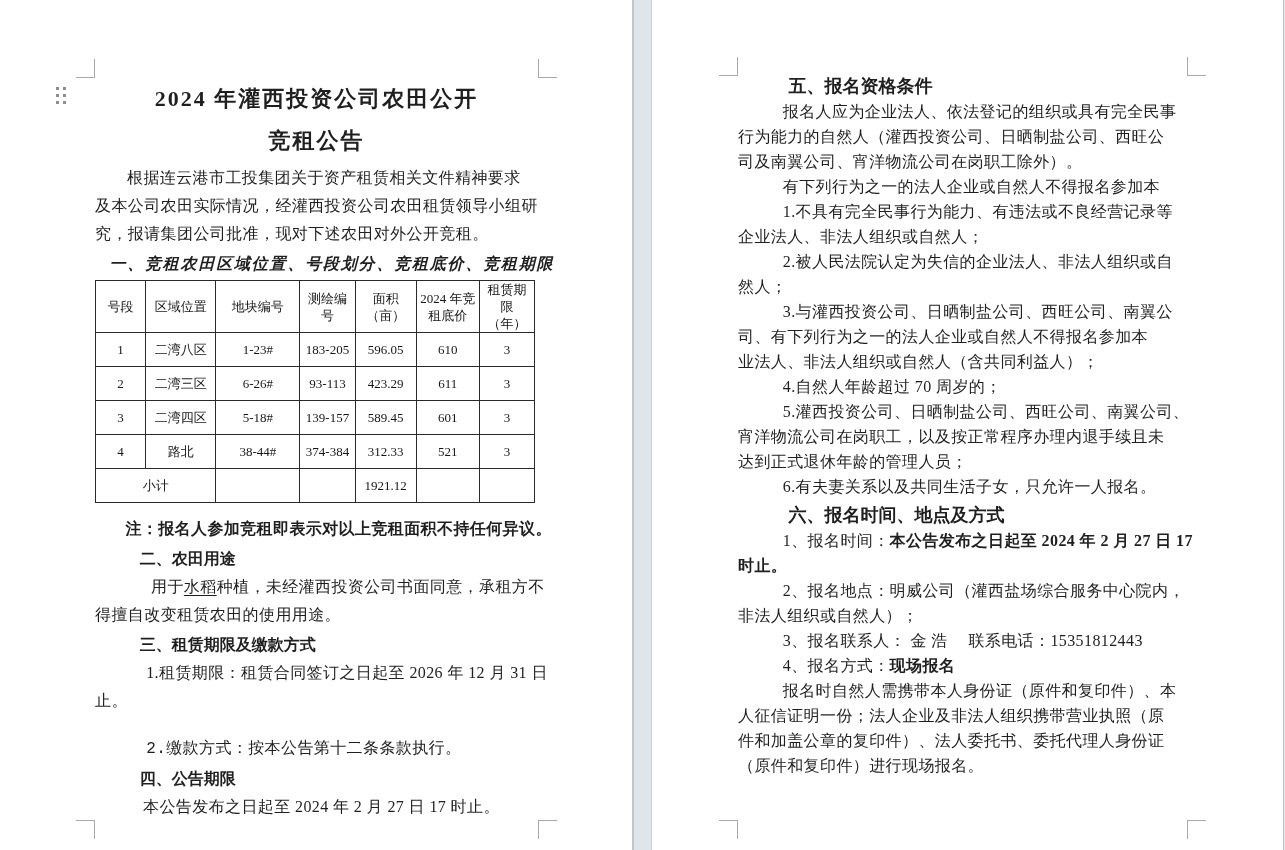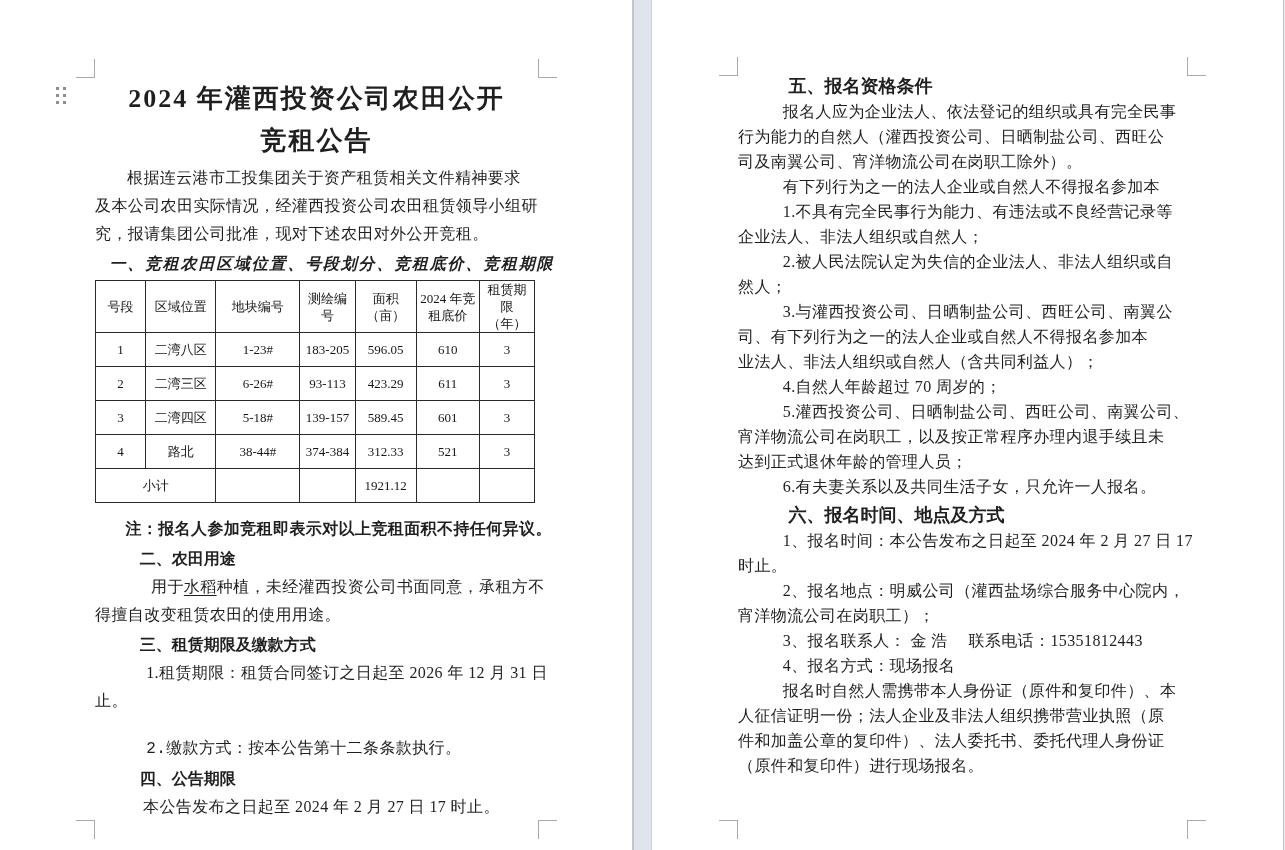--- a/index.html
+++ b/index.html
@@ -23,36 +23,36 @@
   
   .drag-handle{position:absolute;left:56px;top:87px;display:grid;
                grid-template-columns:3px 3px;grid-auto-rows:3px;gap:4px;cursor:grab;}
   .drag-handle i{background:#8a8f94;display:block;}
 
   
   .content{position:absolute;}
   .c1{left:95px;top:78px;width:443px;}
   .c2{left:86px;top:70px;width:449px;}
 
-  .doc-title{text-align:center;font-weight:700;font-size:26px;letter-spacing:2px;margin-bottom:2px;}
+  .doc-title{text-align:center;font-weight:700;font-size:22px;letter-spacing:2px;margin-bottom:2px;}
   .doc-title .tline{height:42px;line-height:42px;white-space:nowrap;}
 
   .line{white-space:nowrap;font-size:16px;letter-spacing:0.4px;}
   .c1 .line{height:28px;line-height:28px;}
   .c2 .line{height:25px;line-height:25px;}
 
   .heading{font-weight:700;white-space:nowrap;text-indent:2.8em;}
   .c1 .heading{height:28px;line-height:28px;margin-top:2px;font-size:16px;}
   .c2 .heading{height:25px;line-height:25px;margin-top:4px;font-size:18px;}
   .heading.spread{text-indent:0.9em;letter-spacing:1.8px;font-style:italic;}
 
   .note{font-weight:700;margin-top:12px;}
   .para{margin:0;}
   .para.gap{margin-top:20px;font-family:Liberation Mono, monospace;}
-  .b{font-weight:400;}
+  .b{font-weight:700;}
   .u{text-decoration:underline;text-underline-offset:3px;}
 
   .table-wrap{margin-top:2px;}
   table.farm{border-collapse:collapse;table-layout:fixed;width:440px;
              font-size:13px;color:#161616;}
   table.farm th,table.farm td{border:1px solid #2a2a2a;text-align:center;vertical-align:middle;
              padding:0 2px;font-weight:400;overflow:hidden;}
   table.farm thead tr{height:48px;}
   table.farm tbody tr{height:34px;}
   table.farm th{line-height:17px;}
@@ -218,21 +218,21 @@
         <div class="para">
           <div class="line" style="text-indent: 2.8em;">6.有夫妻关系以及共同生活子女，只允许一人报名。</div>
         </div>
         <div class="heading">六、报名时间、地点及方式</div>
         <div class="para">
           <div class="line" style="text-indent: 2.8em;"><span>1、报名时间：</span><span class="b ">本公告发布之日起至 2024 年 2 月 27 日 17</span></div>
           <div class="line"><span class="b ">时止。</span></div>
         </div>
         <div class="para">
           <div class="line" style="text-indent: 2.8em;">2、报名地点：明威公司（灌西盐场综合服务中心院内，</div>
-          <div class="line">宵洋物流公司在岗职工）；</div>
+          <div class="line">非法人组织或自然人）；</div>
         </div>
         <div class="para">
           <div class="line" style="text-indent: 2.8em;">3、报名联系人： 金 浩　 联系电话：15351812443</div>
         </div>
         <div class="para">
           <div class="line" style="text-indent: 2.8em;"><span>4、报名方式：</span><span class="b ">现场报名</span></div>
         </div>
         <div class="para">
           <div class="line" style="text-indent: 2.8em;">报名时自然人需携带本人身份证（原件和复印件）、本</div>
           <div class="line">人征信证明一份；法人企业及非法人组织携带营业执照（原</div>

